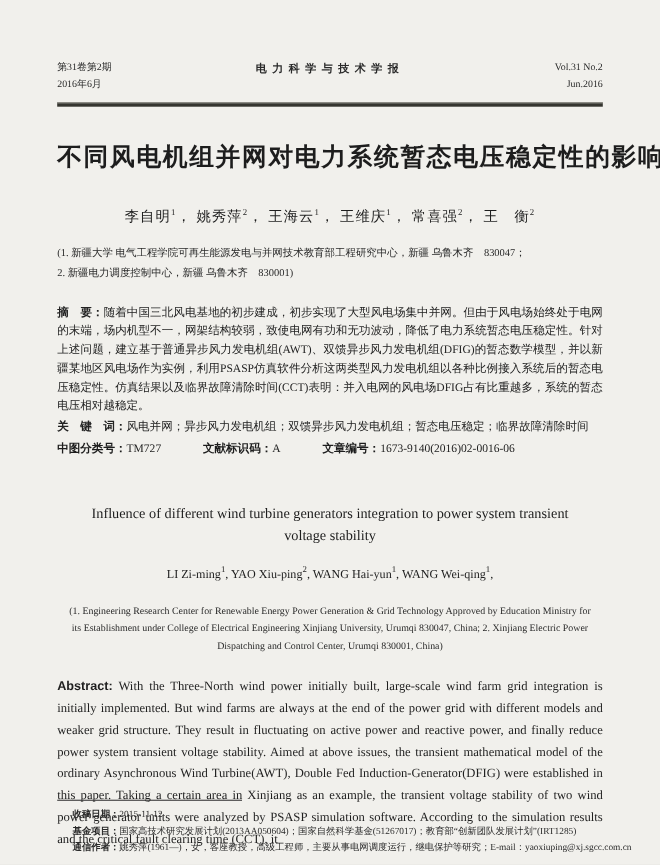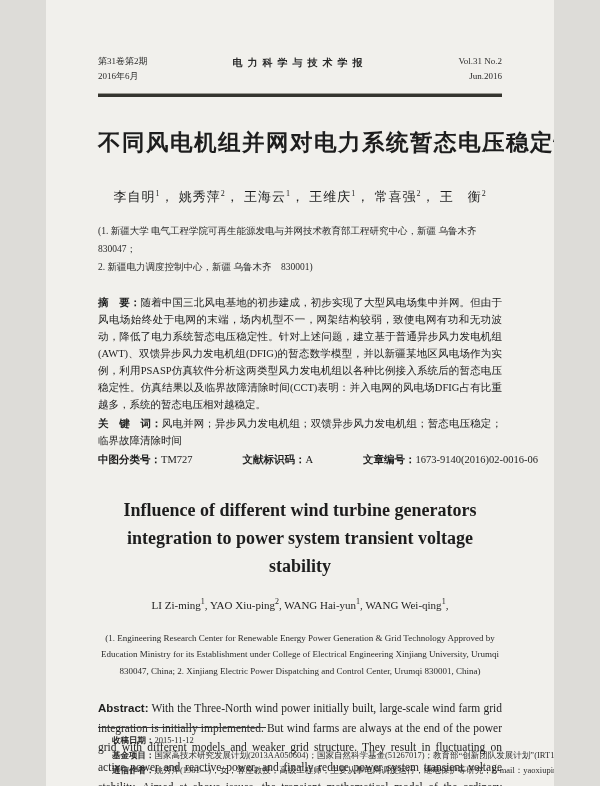--- a/index.html
+++ b/index.html
@@ -3,21 +3,21 @@
 <meta charset="utf-8">
 <style>
   html,body{margin:0;padding:0;}
   body{
     background:#dddcd8;
     font-family:"Liberation Serif","DejaVu Serif",serif;
     -webkit-font-smoothing:antialiased;
   }
   .page{
     position:relative;
-    width:508px;height:786px;
+    width:600px;height:786px;
     margin:0 auto;
     background:#f1f0ec;
     color:#1d1d1d;
     overflow:hidden;
     box-sizing:border-box;
     padding:54px 52px 0 52px;
   }
   
   .jheader{
     display:flex;justify-content:space-between;align-items:flex-start;
@@ -68,29 +68,29 @@
     font-weight:bold;
     font-family:"Liberation Sans","DejaVu Sans",sans-serif;
   }
   .keywords-cn{
     margin-top:2px;
     font-size:10.5px;line-height:1.62;text-align:justify;color:#222;
   }
   .clc-line{
     margin-top:4px;
     font-size:10.5px;
-    display:flex;gap:50px;align-items:baseline;
+    display:flex;gap:38px;align-items:baseline;
     white-space:nowrap;
   }
   
   .title-en{
-    margin:30px auto 0 auto;
+    margin:42px auto 0 auto;
     max-width:440px;
     text-align:center;
-    font-size:18px;font-weight:bold;line-height:1.55;
+    font-size:13px;font-weight:normal;line-height:1.55;
   }
   .authors-en{
     margin-top:16px;text-align:center;
     font-size:11px;line-height:1.8;
   }
   .authors-en.second{margin-top:0;}
   .affil-en{
     margin:14px auto 0 auto;
     max-width:480px;
     text-align:center;

